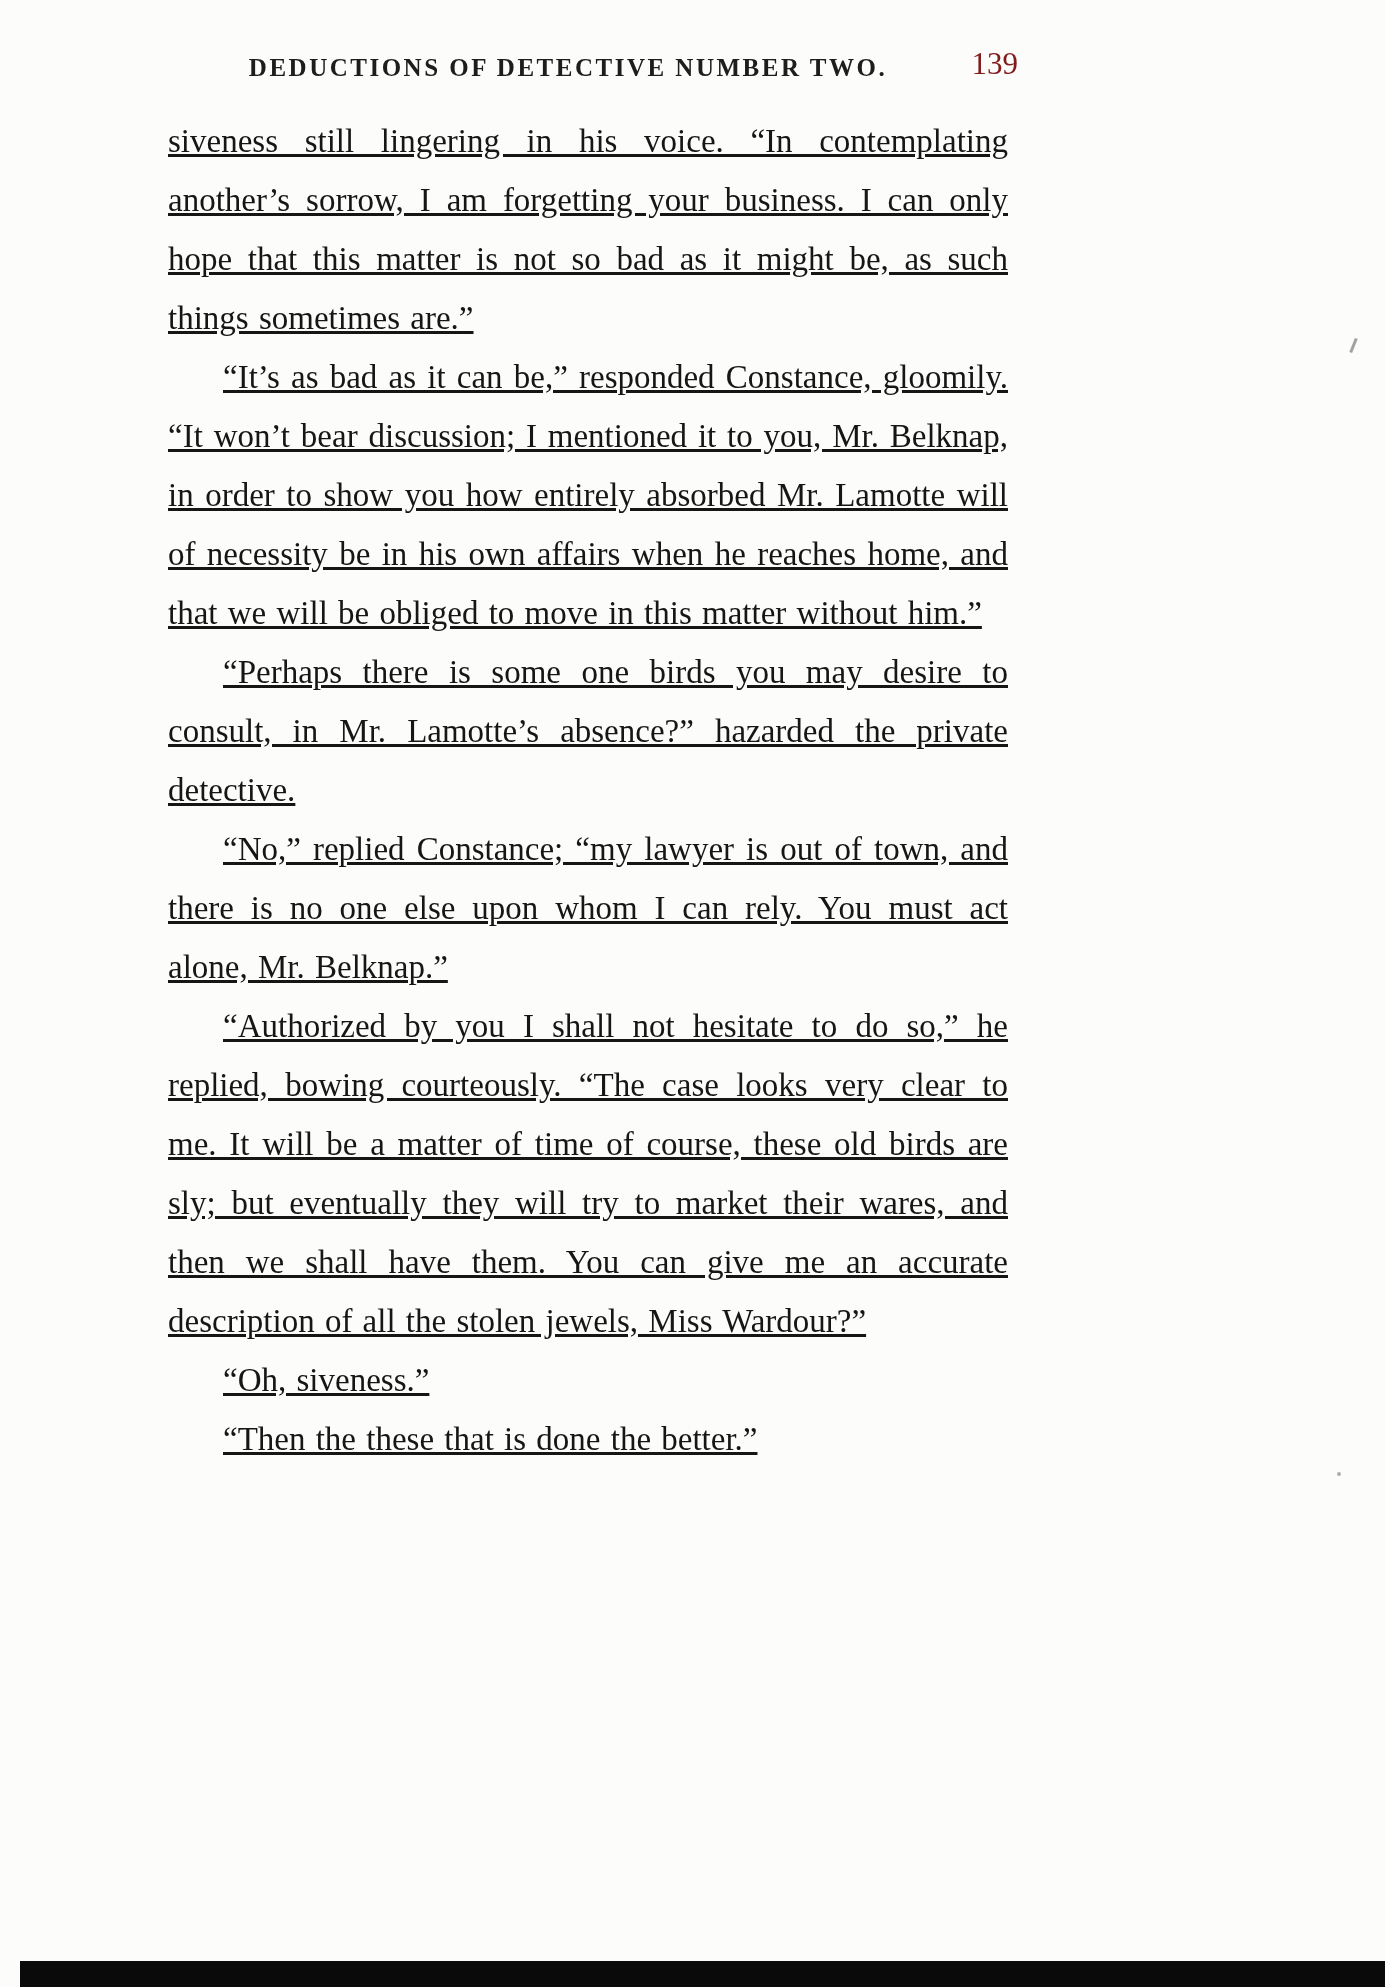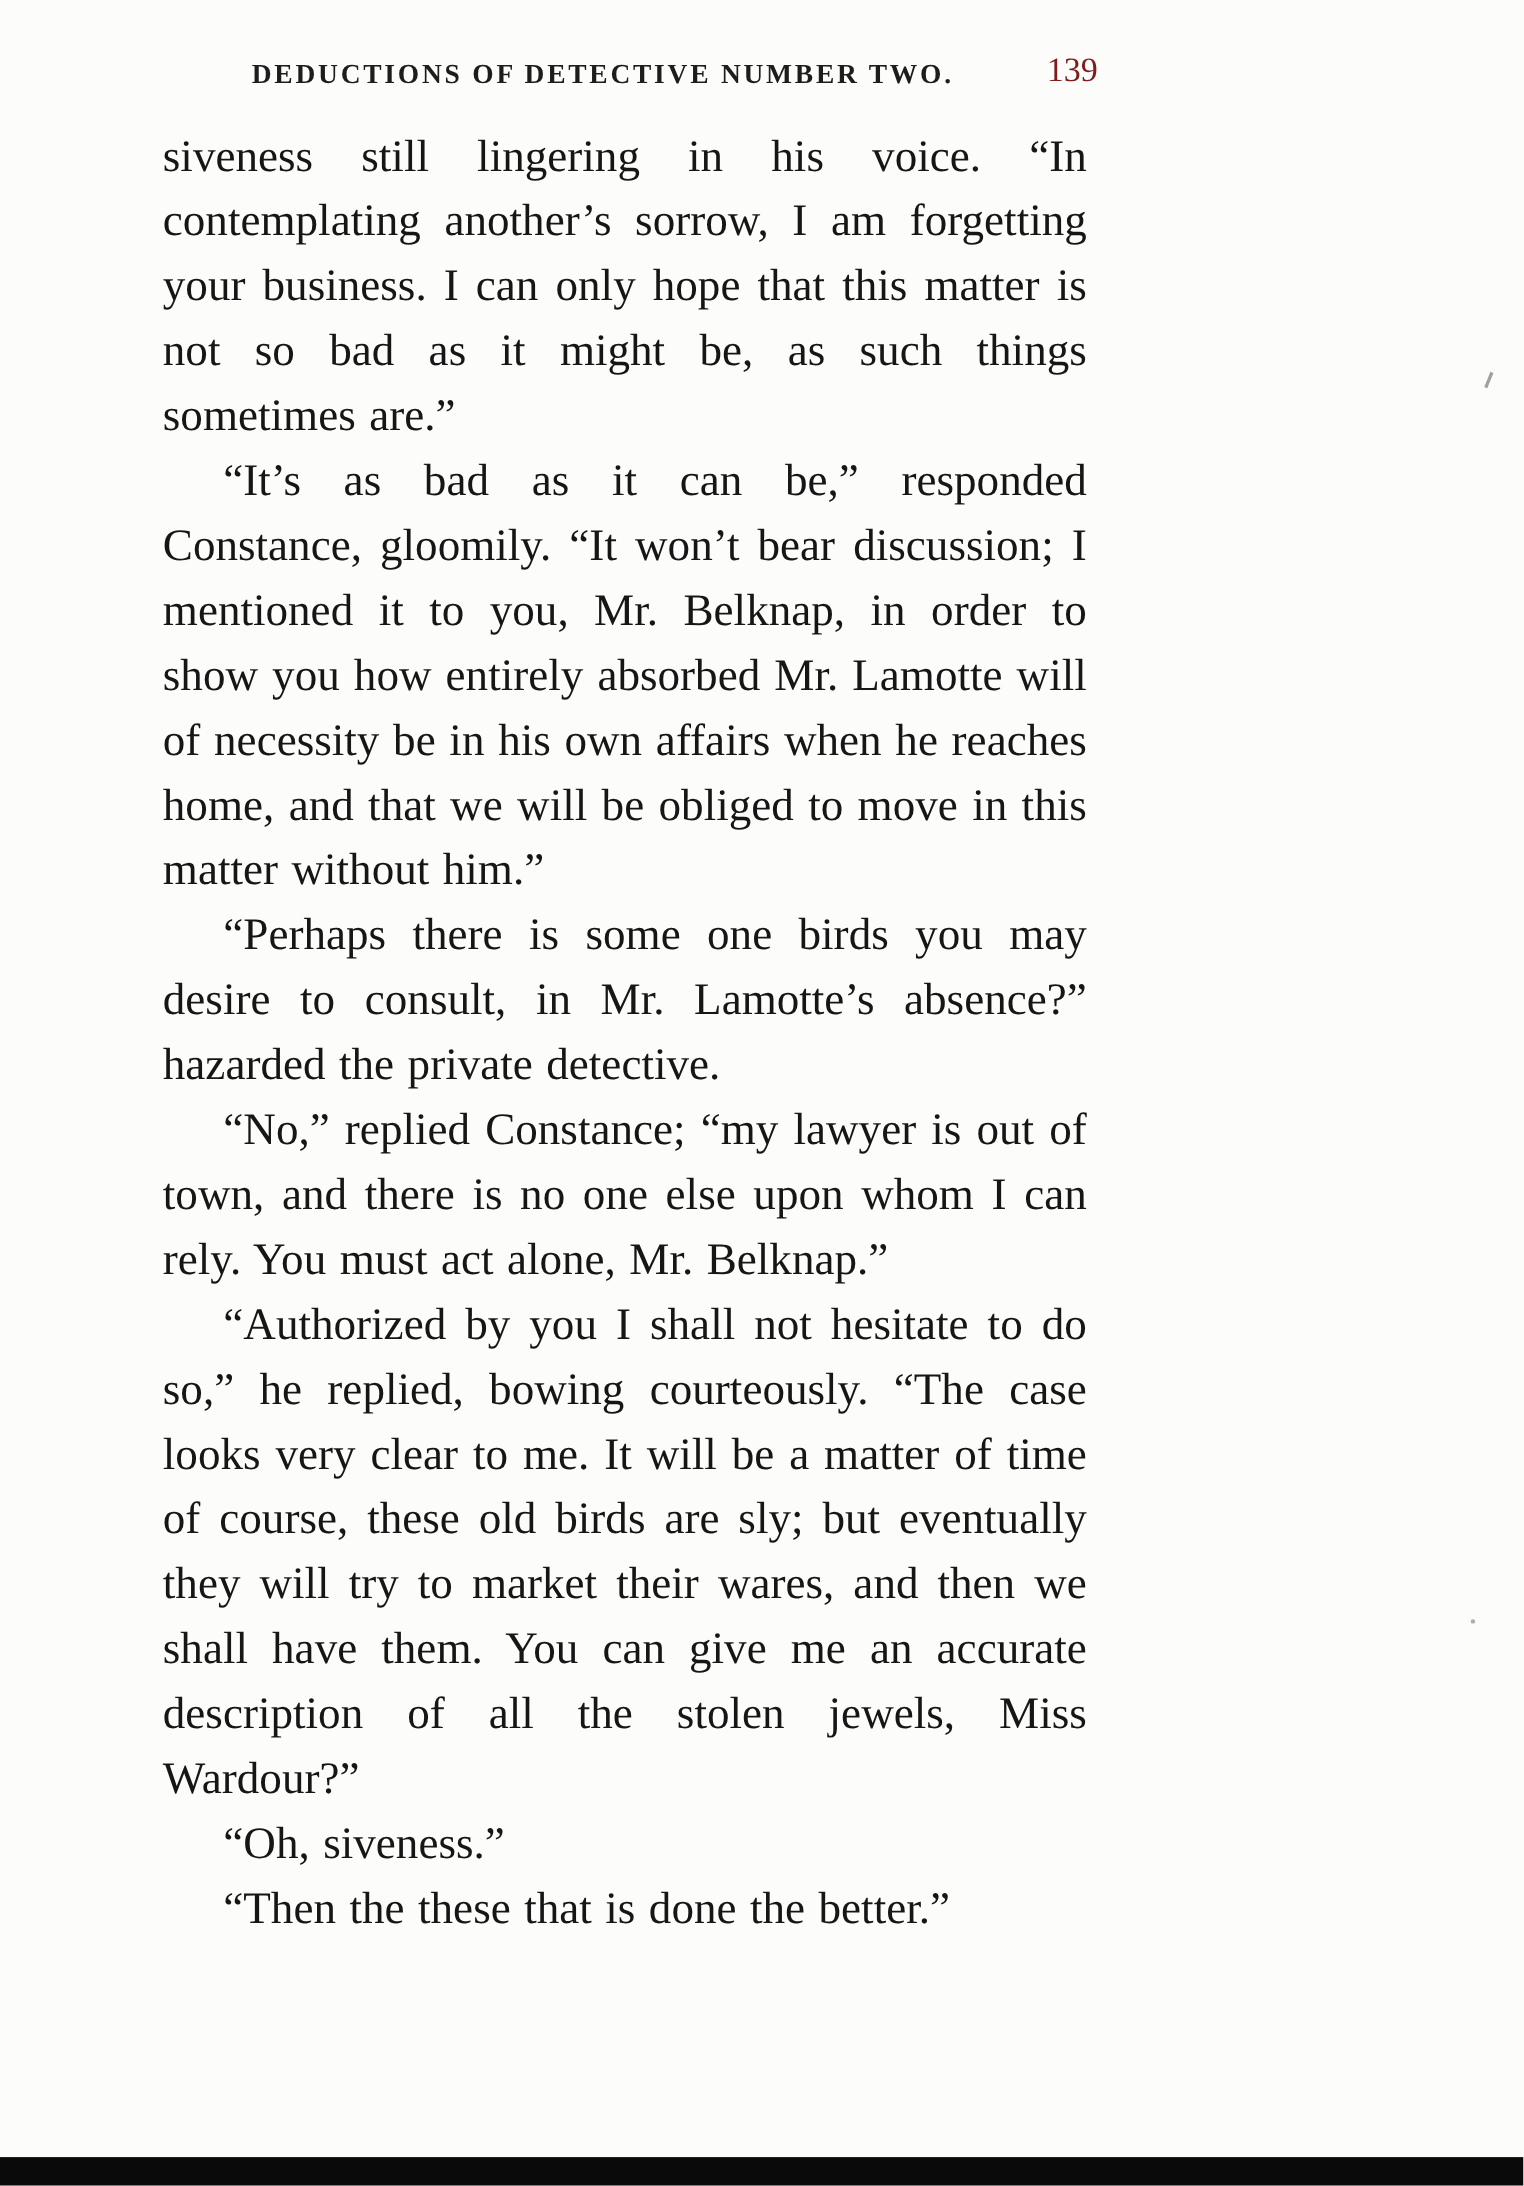--- a/index.html
+++ b/index.html
@@ -9,20 +9,21 @@
     height: 1987px;
     background: #fcfcfa;
     font-family: "Liberation Serif", "DejaVu Serif", serif;
     color: #161616;
     position: relative;
     overflow: hidden;
   }
   .page {
     position: absolute;
     inset: 0;
+    margin-left: 20px;
   }
   .text-column {
     position: absolute;
     left: 148px;
     top: 44px;
     width: 840px;
   }
   .page-header {
     position: relative;
     height: 46px;
@@ -40,24 +41,25 @@
   .page-number {
     position: absolute;
     right: -10px;
     top: 2px;
     font-size: 31px;
     font-weight: 400;
     color: #7f1d1d;
   }
   .body-text p {
     margin: 0;
-    font-size: 41px;
+    font-size: 33px;
     line-height: 59px;
     text-align: justify;
     word-spacing: 2px;
+    text-decoration: underline;
   }
   .body-text p.indent {
     text-indent: 55px;
   }
   .scan-bar-bottom {
     position: absolute;
     left: 0;
     right: 0;
     bottom: 0;
     height: 26px;

